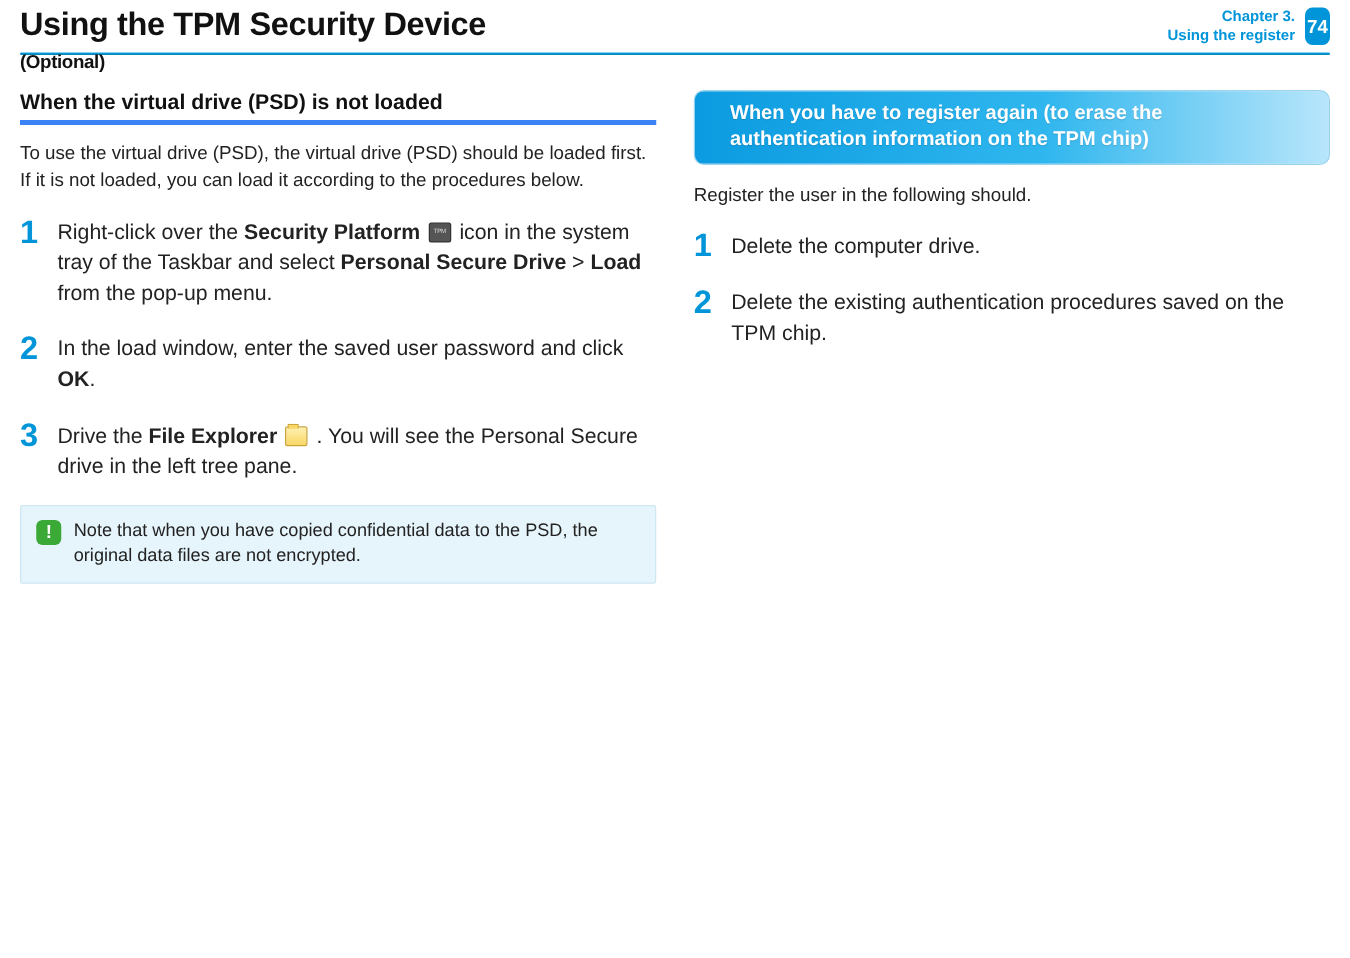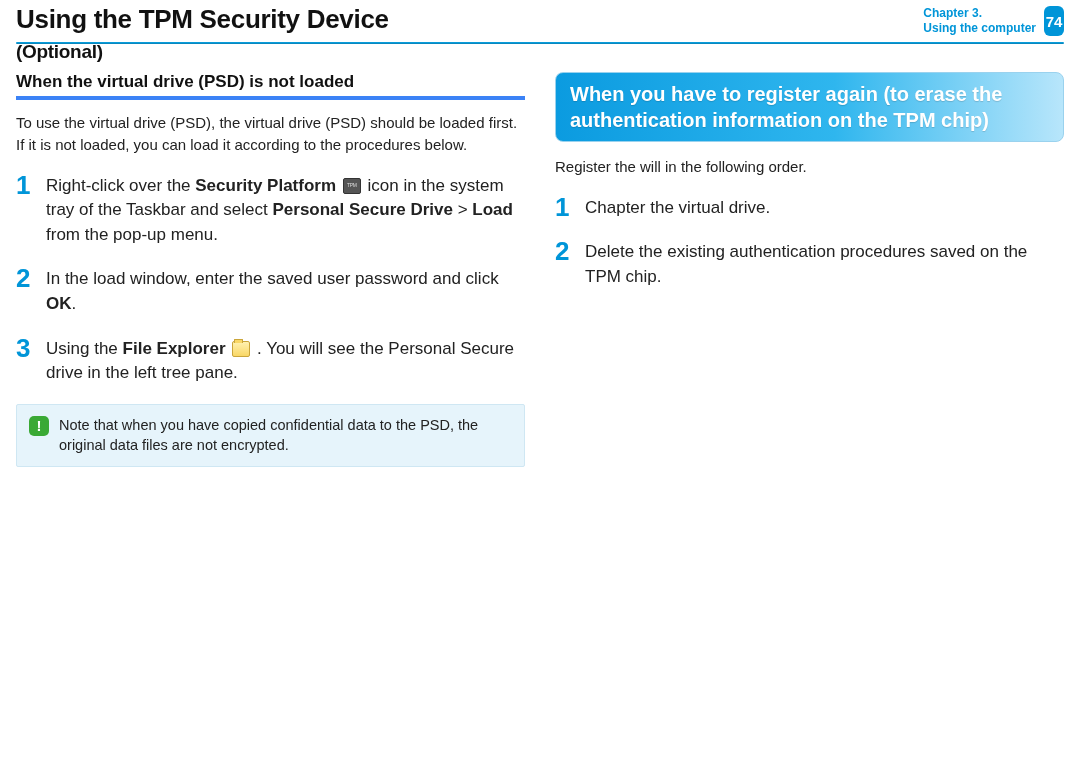--- a/index.html
+++ b/index.html
@@ -25,31 +25,31 @@
     font-size: 26px;
     font-weight: 700;
     letter-spacing: -0.3px;
     color: #111;
     display: flex;
     align-items: baseline;
     gap: 6px;
     flex-direction: column;
   }
   .header-title .optional {
-    font-size: 19px;
+    font-size: 15px;
     font-weight: 600;
   }
   .header-right {
     display: flex;
     align-items: center;
     gap: 8px;
     padding-top: 2px;
   }
   .header-chapter {
-    text-align: left;
+    text-align: right;
     font-size: 12px;
     font-weight: 700;
     line-height: 1.25;
     color: #0095d8;
   }
   .page-badge {
     width: 20px;
     height: 30px;
     border-radius: 6px;
     background: #0095d8;
@@ -182,42 +182,42 @@
     display: flex;
     align-items: center;
     justify-content: center;
     margin-top: 1px;
   }
 
   
   .section-banner {
     background: linear-gradient(to right, #0b9be0 0%, #2fb6ee 55%, #b8e6fb 100%);
     color: #fff;
-    font-size: 20px;
+    font-size: 16px;
     font-weight: 700;
     line-height: 1.3;
-    padding: 8px 14px;
+    padding: 8px 28px;
     border-radius: 8px;
     border: 1px solid #9ad2ee;
     margin-bottom: 14px;
     text-shadow: 0 1px 1px rgba(0,0,0,0.15);
   }
 </style>
 </head>
 <body>
 
 <div class="header">
   <div class="header-title">
     <span>Using the TPM Security Device</span>
     <span class="optional">(Optional)</span>
   </div>
   <div class="header-right">
     <div class="header-chapter">
       <div>Chapter 3.</div>
-      <div>Using the computer</div>
+      <div>Using the register</div>
     </div>
     <div class="page-badge">74</div>
   </div>
 </div>
 <div class="header-rule"></div>
 
 <div class="page-body">
 
   <div class="col">
 
@@ -236,42 +236,42 @@
     <div class="step">
       <div class="step-num">2</div>
       <div class="step-text">
         <span>In the load window, enter the saved user password and click </span><b>OK</b><span>.</span>
       </div>
     </div>
 
     <div class="step">
       <div class="step-num">3</div>
       <div class="step-text">
-        <span>Using the </span><b>File Explorer</b>
+        <span>Drive the </span><b>File Explorer</b>
         <span class="inline-icon folder-icon"></span><span> . You will see the Personal Secure drive in the left tree pane.</span>
       </div>
     </div>
 
     <div class="note">
       <div class="note-badge">!</div>
       <div>Note that when you have copied confidential data to the PSD, the original data files are not encrypted.</div>
     </div>
 
   </div>
 
   <div class="col">
 
     <div class="section-banner">When you have to register again (to erase the authentication information on the TPM chip)</div>
 
 
-    <p class="body">Register the will in the following order.</p>
+    <p class="body">Register the user in the following should.</p>
 
     <div class="step">
       <div class="step-num">1</div>
-      <div class="step-text">Chapter the virtual drive.</div>
+      <div class="step-text">Delete the computer drive.</div>
     </div>
 
     <div class="step">
       <div class="step-num">2</div>
       <div class="step-text">Delete the existing authentication procedures saved on the TPM chip.</div>
     </div>
 
   </div>
 
 </div>

